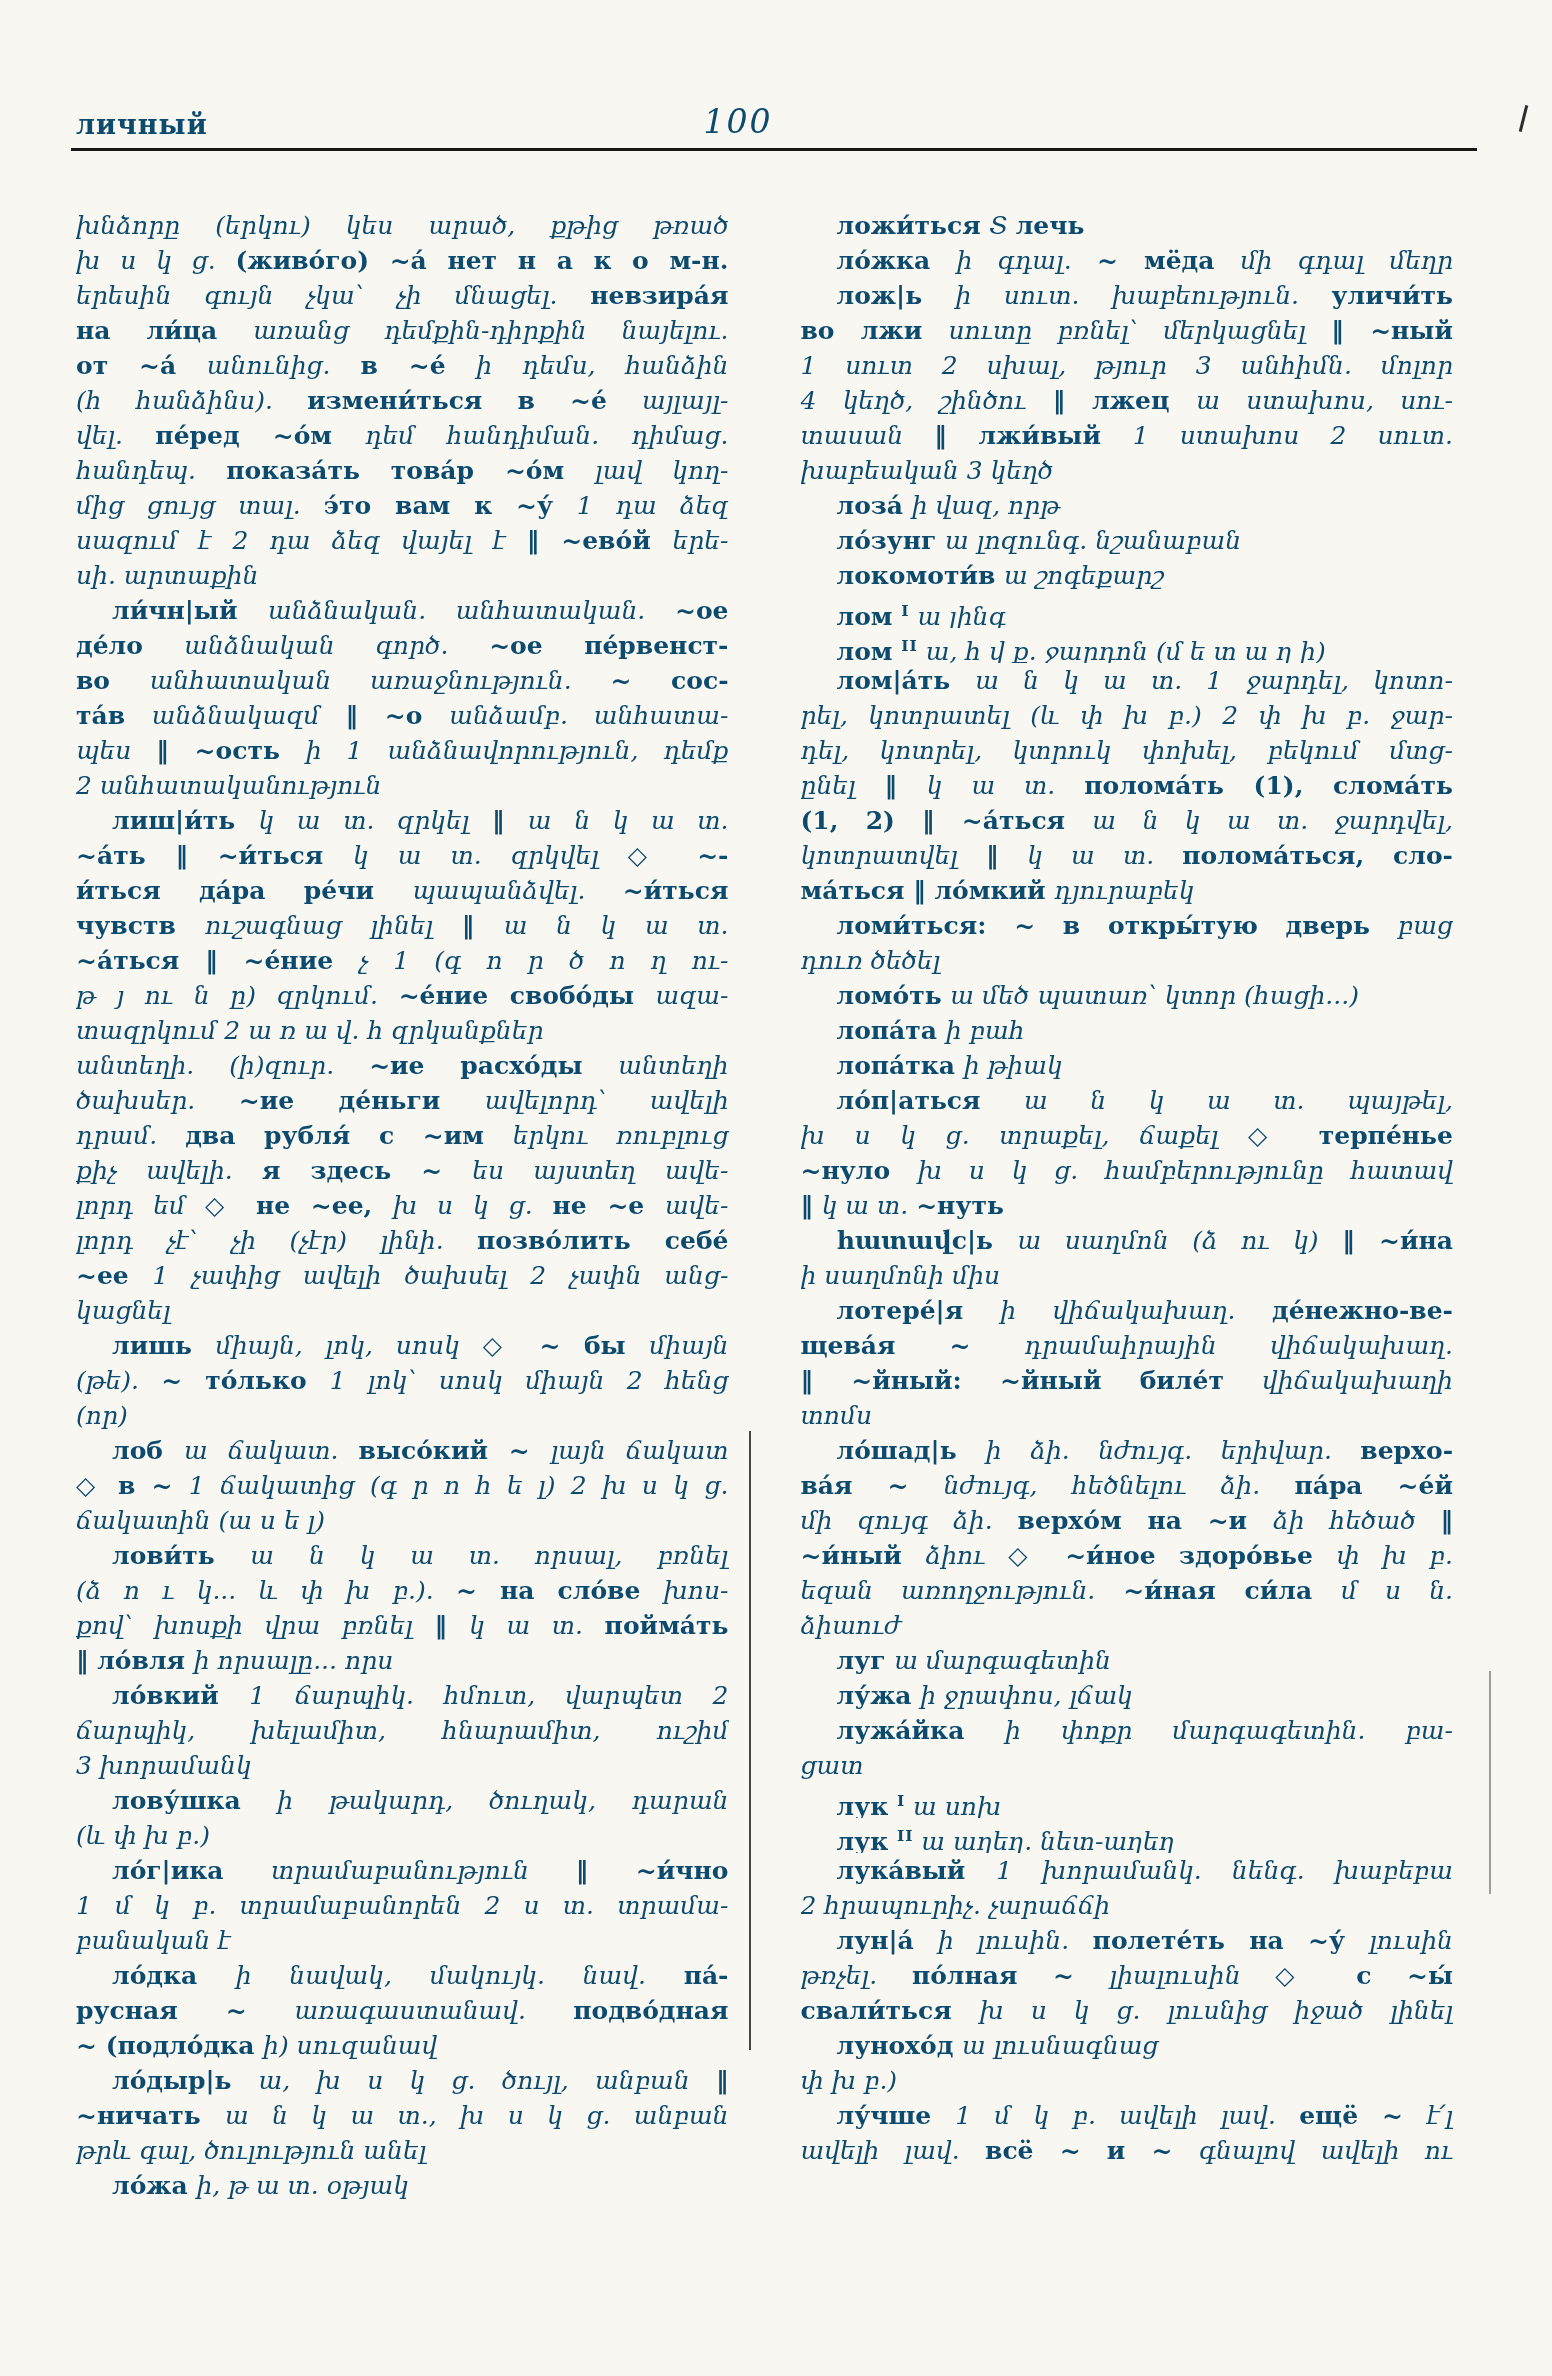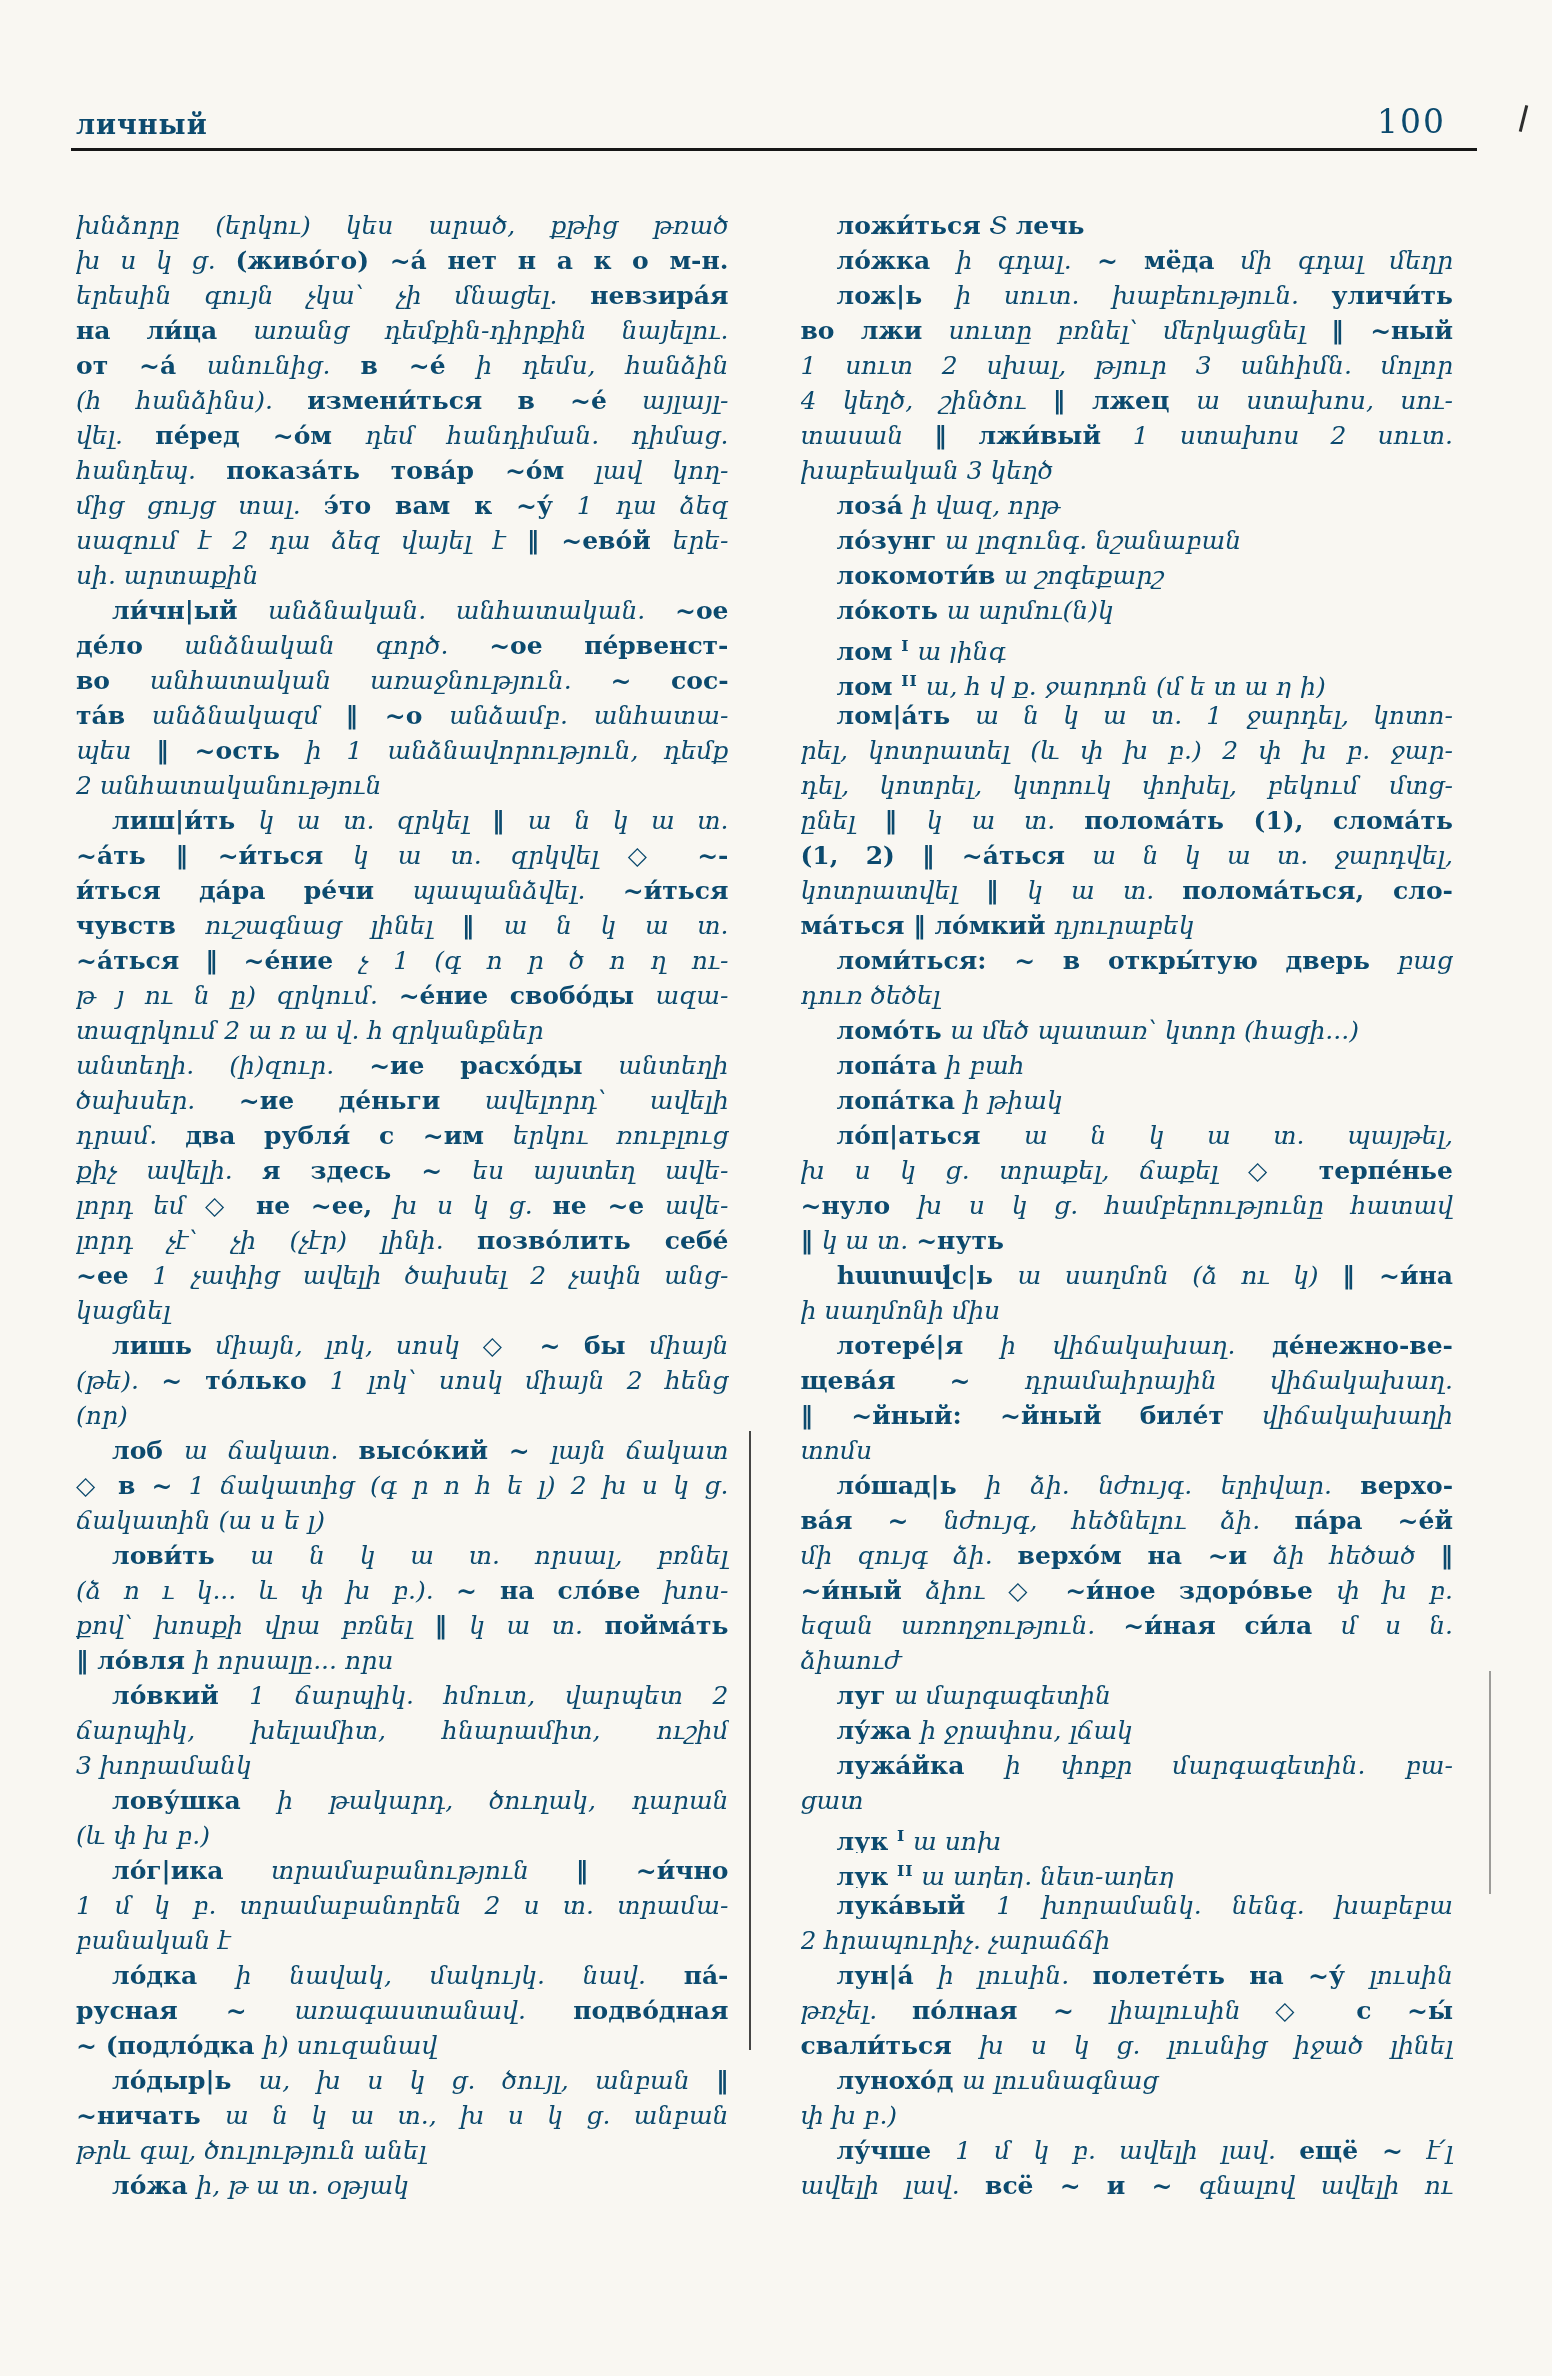--- a/index.html
+++ b/index.html
@@ -6,22 +6,22 @@
   body{background:#e9e7e1;font-family:"DejaVu Serif","DejaVu Sans",serif;}
   .page{
     position:relative;width:1552px;height:2376px;margin:0 auto;
     background:#f9f7f2;color:#0c4a6e;overflow:hidden;
   }
   .guide-word{
     position:absolute;left:76px;top:109px;
     font-size:27px;font-weight:700;letter-spacing:1px;
   }
   .page-number{
-    position:absolute;left:0;right:106px;top:102px;text-align:right;
-    font-size:33px;font-weight:400;letter-spacing:2px;
+    position:absolute;left:0;right:76px;top:102px;text-align:center;
+    font-size:33px;font-weight:400;letter-spacing:2px;font-style:italic;
   }
   .header-rule{
     position:absolute;left:71px;top:148px;width:1406px;height:3px;
     background:#171717;
   }
   .columns{
     position:absolute;left:76px;top:208px;width:1377px;
     display:flex;gap:72px;
   }
   .col{width:661px;}
@@ -123,21 +123,20 @@
         <div class="line ind"><span class="cy">ло́жка </span><span class="am">ի գդալ. </span><span class="cy">~ мёда </span><span class="am">մի գդալ մեղր</span></div>
         <div class="line ind"><span class="cy">лож|ь </span><span class="am">ի սուտ. խաբեություն. </span><span class="cy">уличи́ть</span></div>
         <div class="line"><span class="cy">во лжи </span><span class="am">սուտը բռնել՝ մերկացնել </span><span class="cy">‖ ~ный</span></div>
         <div class="line"><span class="am">1 սուտ 2 սխալ, թյուր 3 անհիմն. մոլոր</span></div>
         <div class="line"><span class="am">4 կեղծ, շինծու </span><span class="cy">‖ лжец </span><span class="am">ա ստախոս, սու-</span></div>
         <div class="line"><span class="am">տասան </span><span class="cy">‖ лжи́вый </span><span class="am">1 ստախոս 2 սուտ.</span></div>
         <div class="line fin"><span class="am">խաբեական 3 կեղծ</span></div>
         <div class="line ind fin"><span class="cy">лоза́ </span><span class="am">ի վազ, որթ</span></div>
         <div class="line ind fin"><span class="cy">ло́зунг </span><span class="am">ա լոզունգ. նշանաբան</span></div>
         <div class="line ind fin"><span class="cy">локомоти́в </span><span class="am">ա շոգեքարշ</span></div>
-        <div class="line ind fin"><span class="cy">ло́коть </span><span class="am">ա արմու(ն)կ</span></div>
         <div class="line ind fin"><span class="cy">лом </span><span class="sup">I</span><span class="am"> ա լինգ</span></div>
         <div class="line ind fin"><span class="cy">лом </span><span class="sup">II</span><span class="am"> ա, հ վ ք. ջարդոն (մ ե տ ա ղ ի)</span></div>
         <div class="line ind"><span class="cy">лом|а́ть </span><span class="am">ա ն կ ա տ. 1 ջարդել, կոտո-</span></div>
         <div class="line"><span class="am">րել, կոտրատել (և փ խ բ.) 2 փ խ բ. ջար-</span></div>
         <div class="line"><span class="am">դել, կոտրել, կտրուկ փոխել, բեկում մտց-</span></div>
         <div class="line"><span class="am">ընել </span><span class="cy">‖ </span><span class="am">կ ա տ. </span><span class="cy">полома́ть (1), слома́ть</span></div>
         <div class="line"><span class="cy">(1, 2) ‖ ~а́ться </span><span class="am">ա ն կ ա տ. ջարդվել,</span></div>
         <div class="line"><span class="am">կոտրատվել </span><span class="cy">‖ </span><span class="am">կ ա տ. </span><span class="cy">полома́ться, сло-</span></div>
         <div class="line fin"><span class="cy">ма́ться ‖ ло́мкий </span><span class="am">դյուրաբեկ</span></div>
         <div class="line ind"><span class="cy">ломи́ться: ~ в откры́тую дверь </span><span class="am">բաց</span></div>

